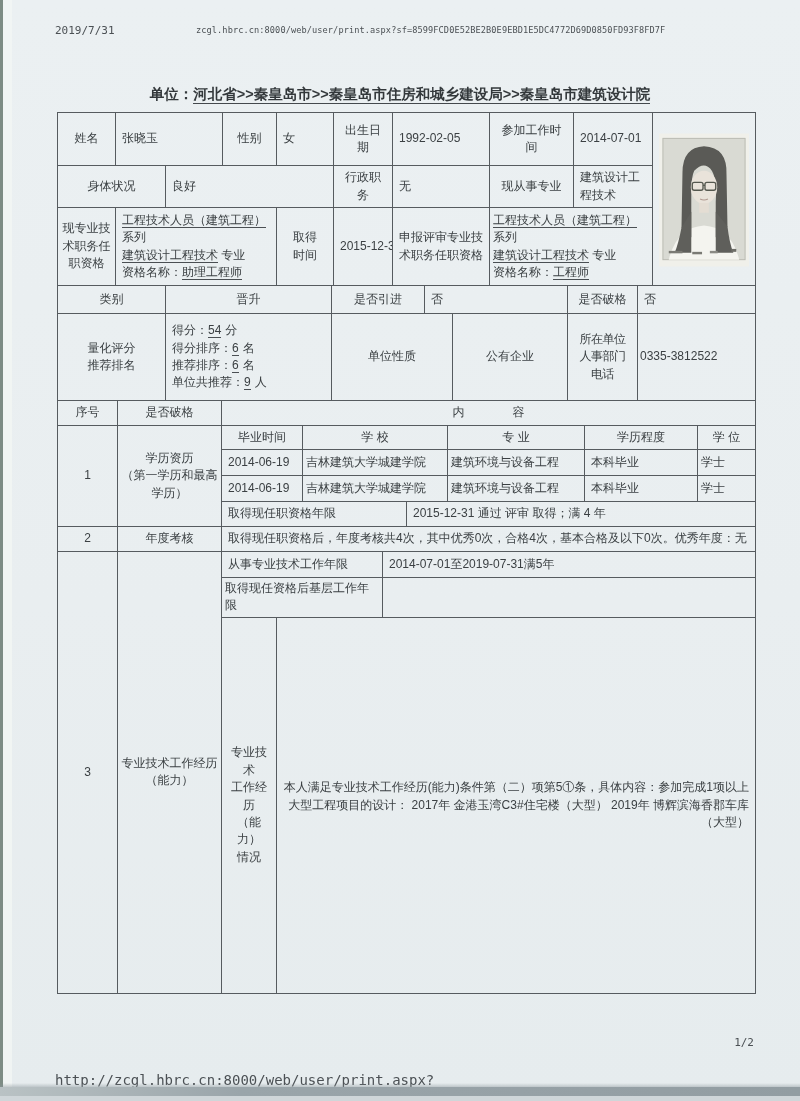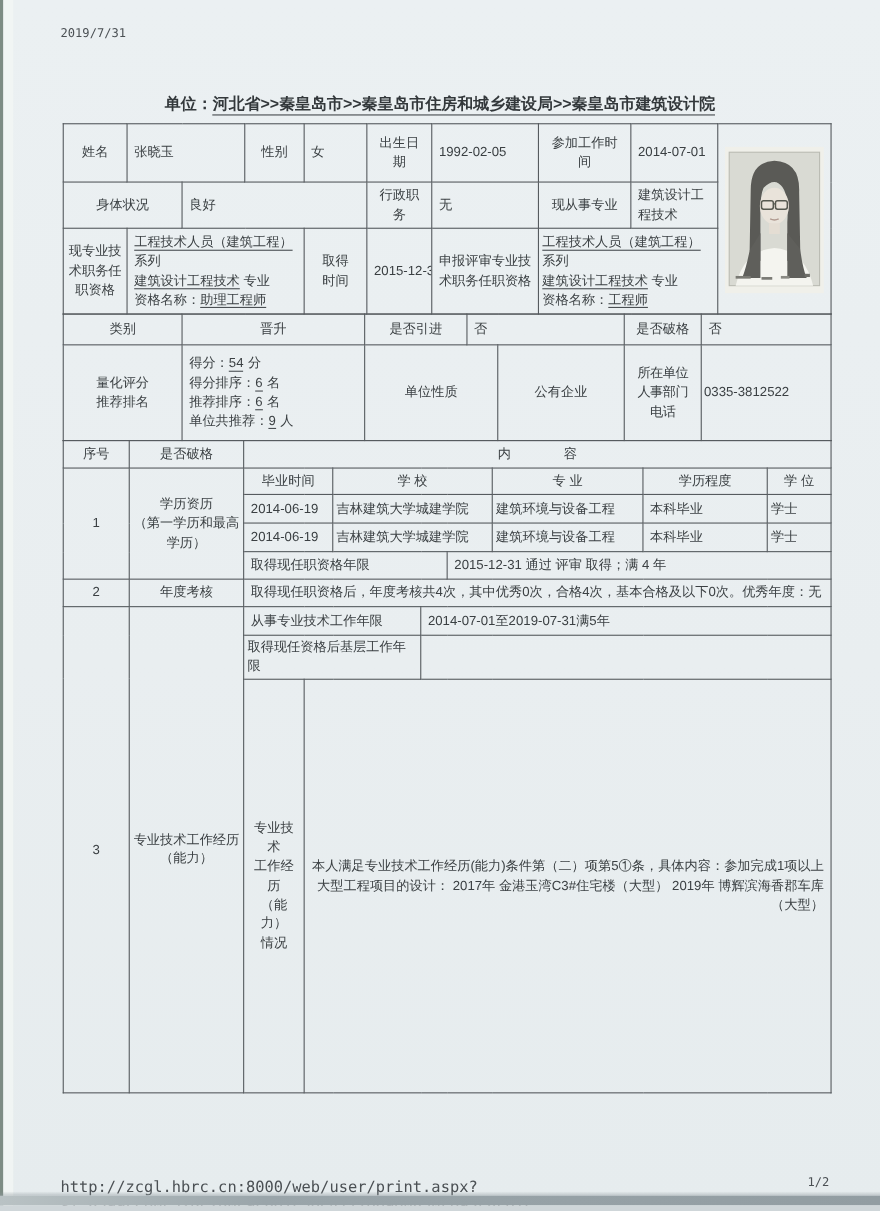--- a/index.html
+++ b/index.html
@@ -37,33 +37,34 @@
   .nw{white-space:nowrap;padding:1px 2px;font-size:11.3px;}
   .small{font-size:11.5px;}
   .pad-wide{padding:2px 16px;}
   .tight{padding:1px 0;font-size:11.5px;letter-spacing:-.5px;text-align:center;}
   .lh2{line-height:1.9;}
   
   .photo-wrap{display:flex;justify-content:center;align-items:flex-start;padding-top:2px;}
   
   .footer-url{position:absolute;left:55px;top:1072px;font-family:"DejaVu Sans Mono",monospace;
               font-size:14px;color:#4b5054;}
-  .page-indicator{position:absolute;right:46px;top:1068px;font-family:"DejaVu Sans Mono",monospace;
+  .page-indicator{position:absolute;right:46px;top:1036px;font-family:"DejaVu Sans Mono",monospace;
                   font-size:11px;color:#4b5054;}
   .score-line .unit{margin-left:4px;}
 </style>
 </head>
 <body>
 
 <div class="page">
   <div class="edge-left"></div>
   <div class="edge-left-light"></div>
   <div class="fold-mark"></div>
 
   <div class="scan-date">2019/7/31</div>
+  <div class="top-url">zcgl.hbrc.cn:8000/web/user/print.aspx?sf=8599FCD0E52BE2B0E9EBD1E5DC4772D69D0850FD93F8FD7F</div>
 
 
   <div class="doc-unit"><span>单位：</span><span class="ul">河北省&gt;&gt;秦皇岛市&gt;&gt;秦皇岛市住房和城乡建设局&gt;&gt;秦皇岛市建筑设计院</span></div>
 
   <div class="sheet">
 
     <table class="t">
       <colgroup>
         <col style="width:58px">
           <col style="width:50px">

